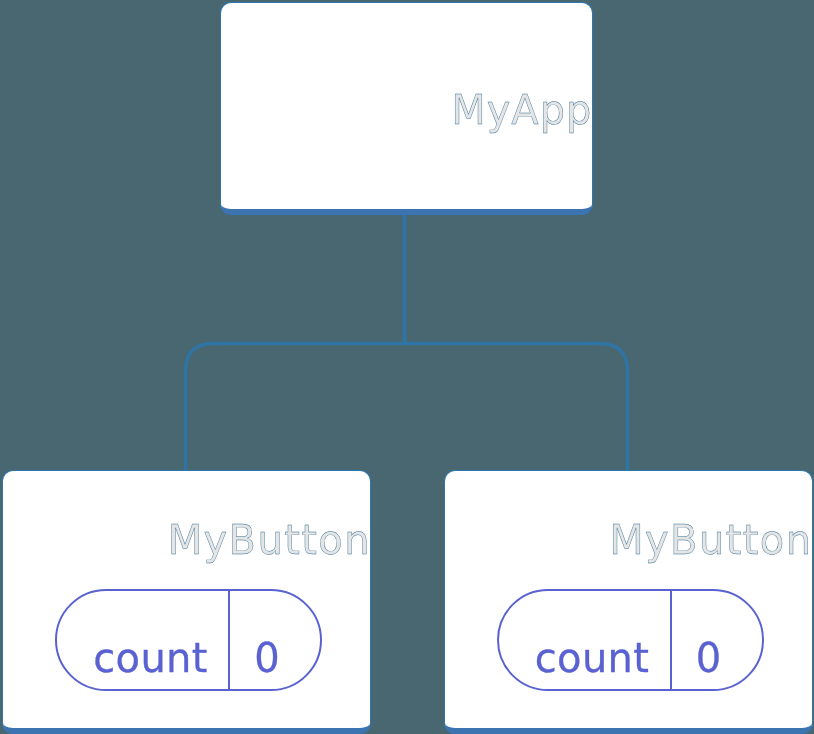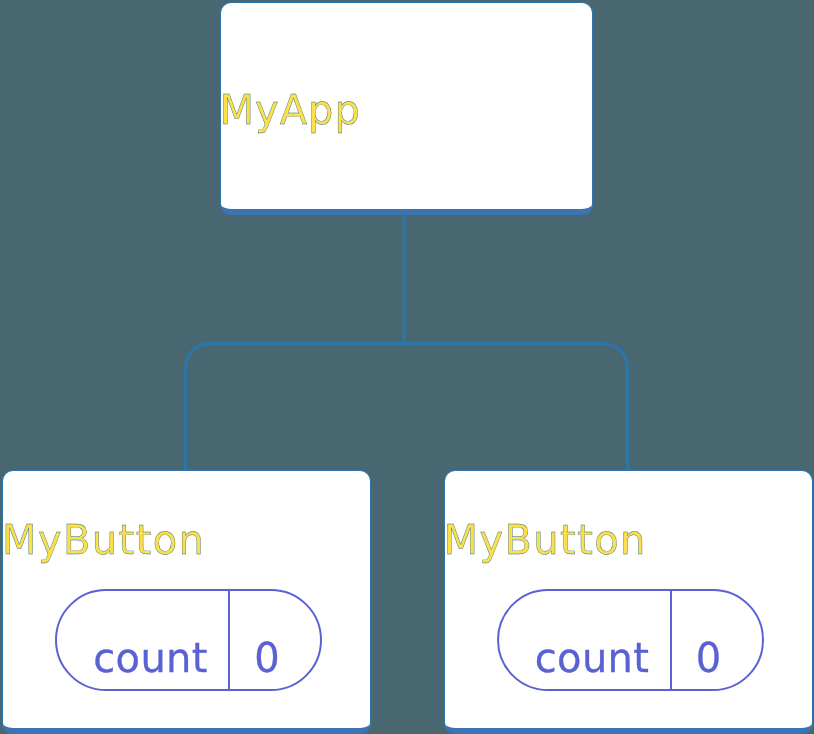--- a/index.html
+++ b/index.html
@@ -4,22 +4,22 @@
 <style>
   html,body{margin:0;padding:0;}
   body{width:814px;height:734px;overflow:hidden;font-family:"DejaVu Sans",sans-serif;}
   .stage{position:relative;width:814px;height:734px;background:#496771;overflow:hidden;}
   .connectors{position:absolute;left:0;top:0;width:814px;height:734px;display:block;}
   .node{position:absolute;box-sizing:border-box;background:#ffffff;
         border:1.5px solid #2E76AB;border-bottom:6px solid #3B74B0;border-radius:11px;}
   .node-root{left:219.5px;top:2px;width:373px;height:213px;}
   .node-child-left{left:2px;top:469.5px;width:369px;height:264px;}
   .node-child-right{left:443.5px;top:469.5px;width:369px;height:264px;}
-  .node-title{position:absolute;text-align:left;font-size:40px;line-height:40px;
-        color:#fde047;letter-spacing:0;-webkit-text-stroke:0.4px #2F6C94;}
+  .node-title{position:absolute;text-align:right;font-size:40px;line-height:40px;
+        color:#e5e5e5;letter-spacing:0;-webkit-text-stroke:0.4px #2F6C94;}
   .title-root{left:219.5px;width:373px;top:89.5px;letter-spacing:1px;}
   .title-left{left:2px;width:369px;top:520px;letter-spacing:1.4px;}
   .title-right{left:443.5px;width:369px;top:520px;letter-spacing:1.4px;}
   .pill{position:absolute;box-sizing:border-box;width:267px;height:102px;
         border:2px solid #5A62D2;border-radius:51px;display:flex;}
   .pill-left{left:55px;top:588.5px;}
   .pill-right{left:496.5px;top:588.5px;}
   .pill .cell-name{box-sizing:border-box;width:173px;border-right:2px solid #5A62D2;
         display:flex;align-items:center;justify-content:center;}
   .pill .cell-value{flex:1;display:flex;align-items:center;justify-content:center;}

